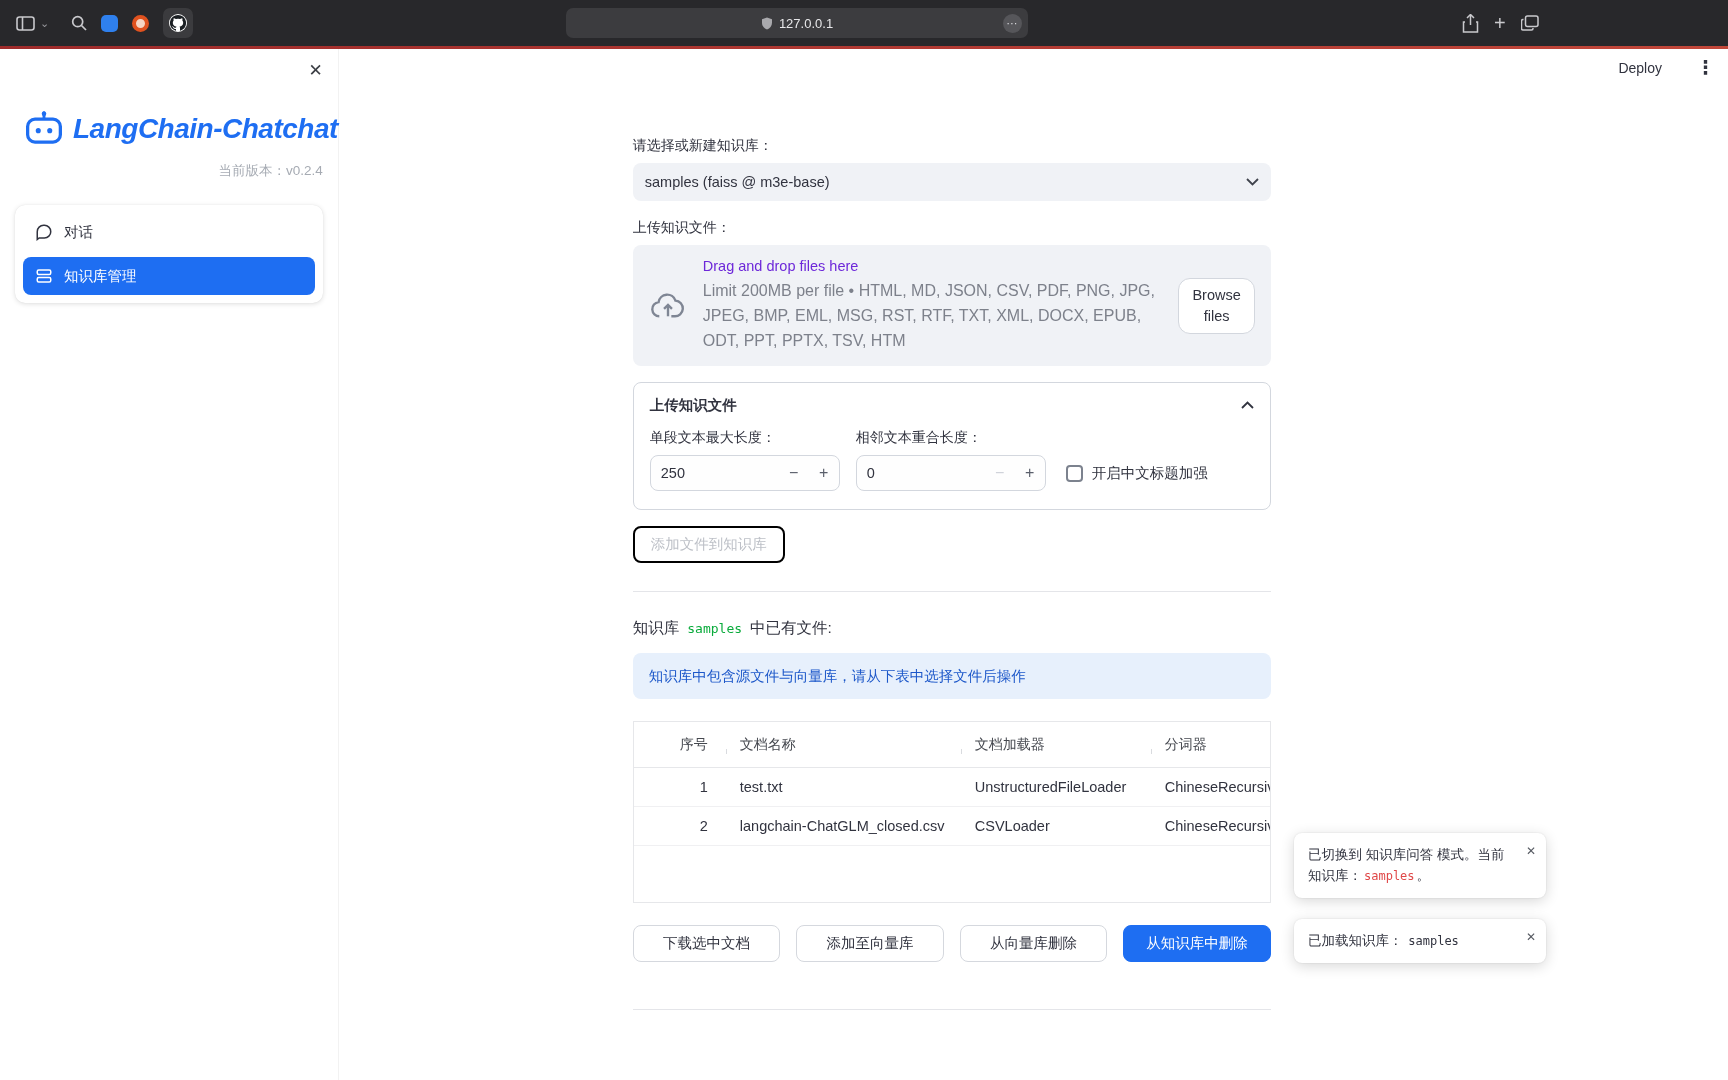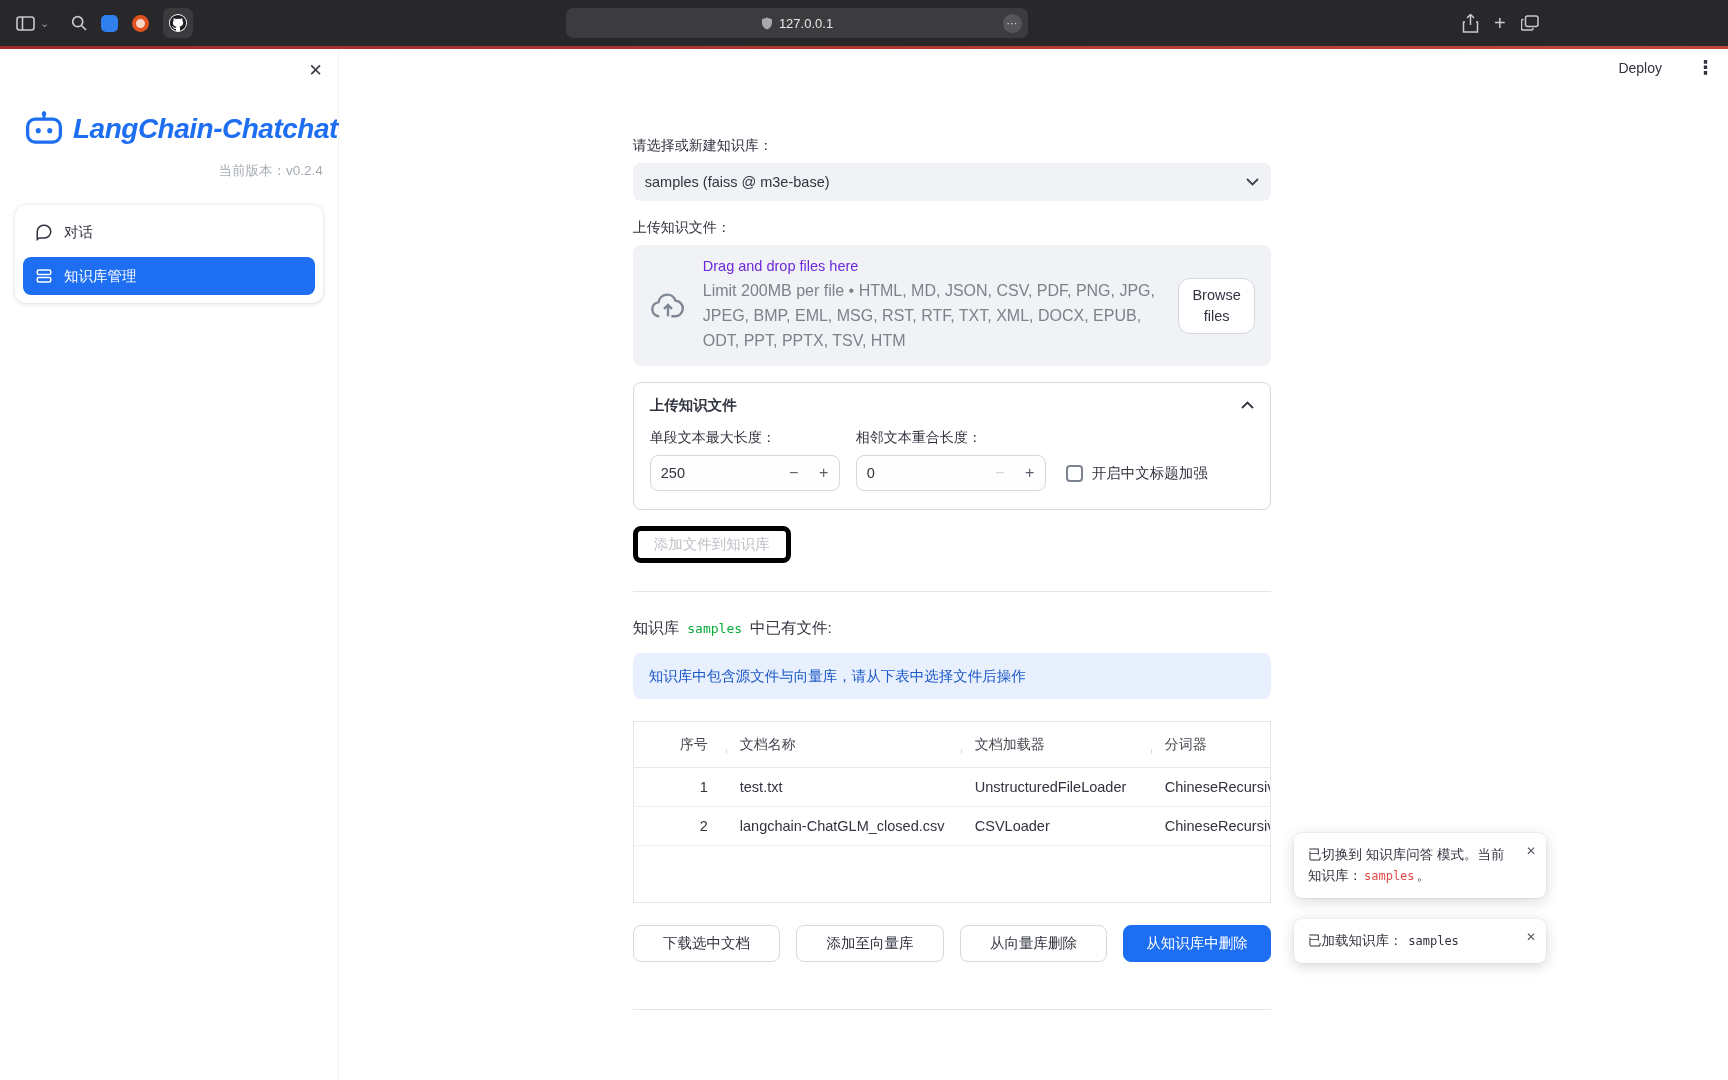--- a/index.html
+++ b/index.html
@@ -66,21 +66,21 @@
   .num-group{width:190px}
   .num-box{margin-top:8px;height:36px;border:1px solid #d3d7de;border-radius:8px;background:#fefefe;display:flex;align-items:center;overflow:hidden}
   .num-val{flex:1;padding-left:10px;font-size:14.5px;color:#31333f}
   .step{width:30px;text-align:center;font-size:16px;color:#5a5f6b;cursor:pointer;user-select:none}
   .step.disabled{color:#ced2d9}
   .check-group{margin-left:4px;height:36px;display:flex;align-items:center;gap:9px}
   .checkbox{width:17px;height:17px;border:2px solid #7c828e;border-radius:4px;background:#fff;cursor:pointer;flex:0 0 17px}
   .check-label{font-size:14.5px;color:#31333f}
 
   .add-btn{margin-top:16px;display:inline-flex;align-items:center;justify-content:center;height:37px;padding:0 16px;
-    border:5px solid #000000;border-radius:8px;background:#fff;font-size:14.5px;color:#bdc0c7;cursor:default}
+    border:2px solid #000000;border-radius:8px;background:#fff;font-size:14.5px;color:#bdc0c7;cursor:default}
 
   .divider{margin-top:28px;border-top:1px solid #e4e5e9}
   .existing-title{margin-top:26px;font-size:15.5px;color:#31333f;display:flex;align-items:baseline;gap:8px}
   .code-green{font-family:"DejaVu Sans Mono","Liberation Mono",monospace;font-size:13px;color:#09ab3b}
   .infobox{margin-top:14px;height:46px;background:#e7f0fc;border-radius:8px;display:flex;align-items:center;
     padding:0 16px;font-size:14.5px;color:#1c57c9}
 
   .table{margin-top:22px;height:182px;border:1px solid #e6e7ea;font-size:14.5px;color:#31333f;background:#fff}
   .trow{display:grid;grid-template-columns:92px 235px 190px 1fr;align-items:center;height:39px;border-bottom:1px solid #f0f0f2}
   .thead{height:46px;color:#45484f;font-size:14px;border-bottom:1px solid #e6e7ea}

